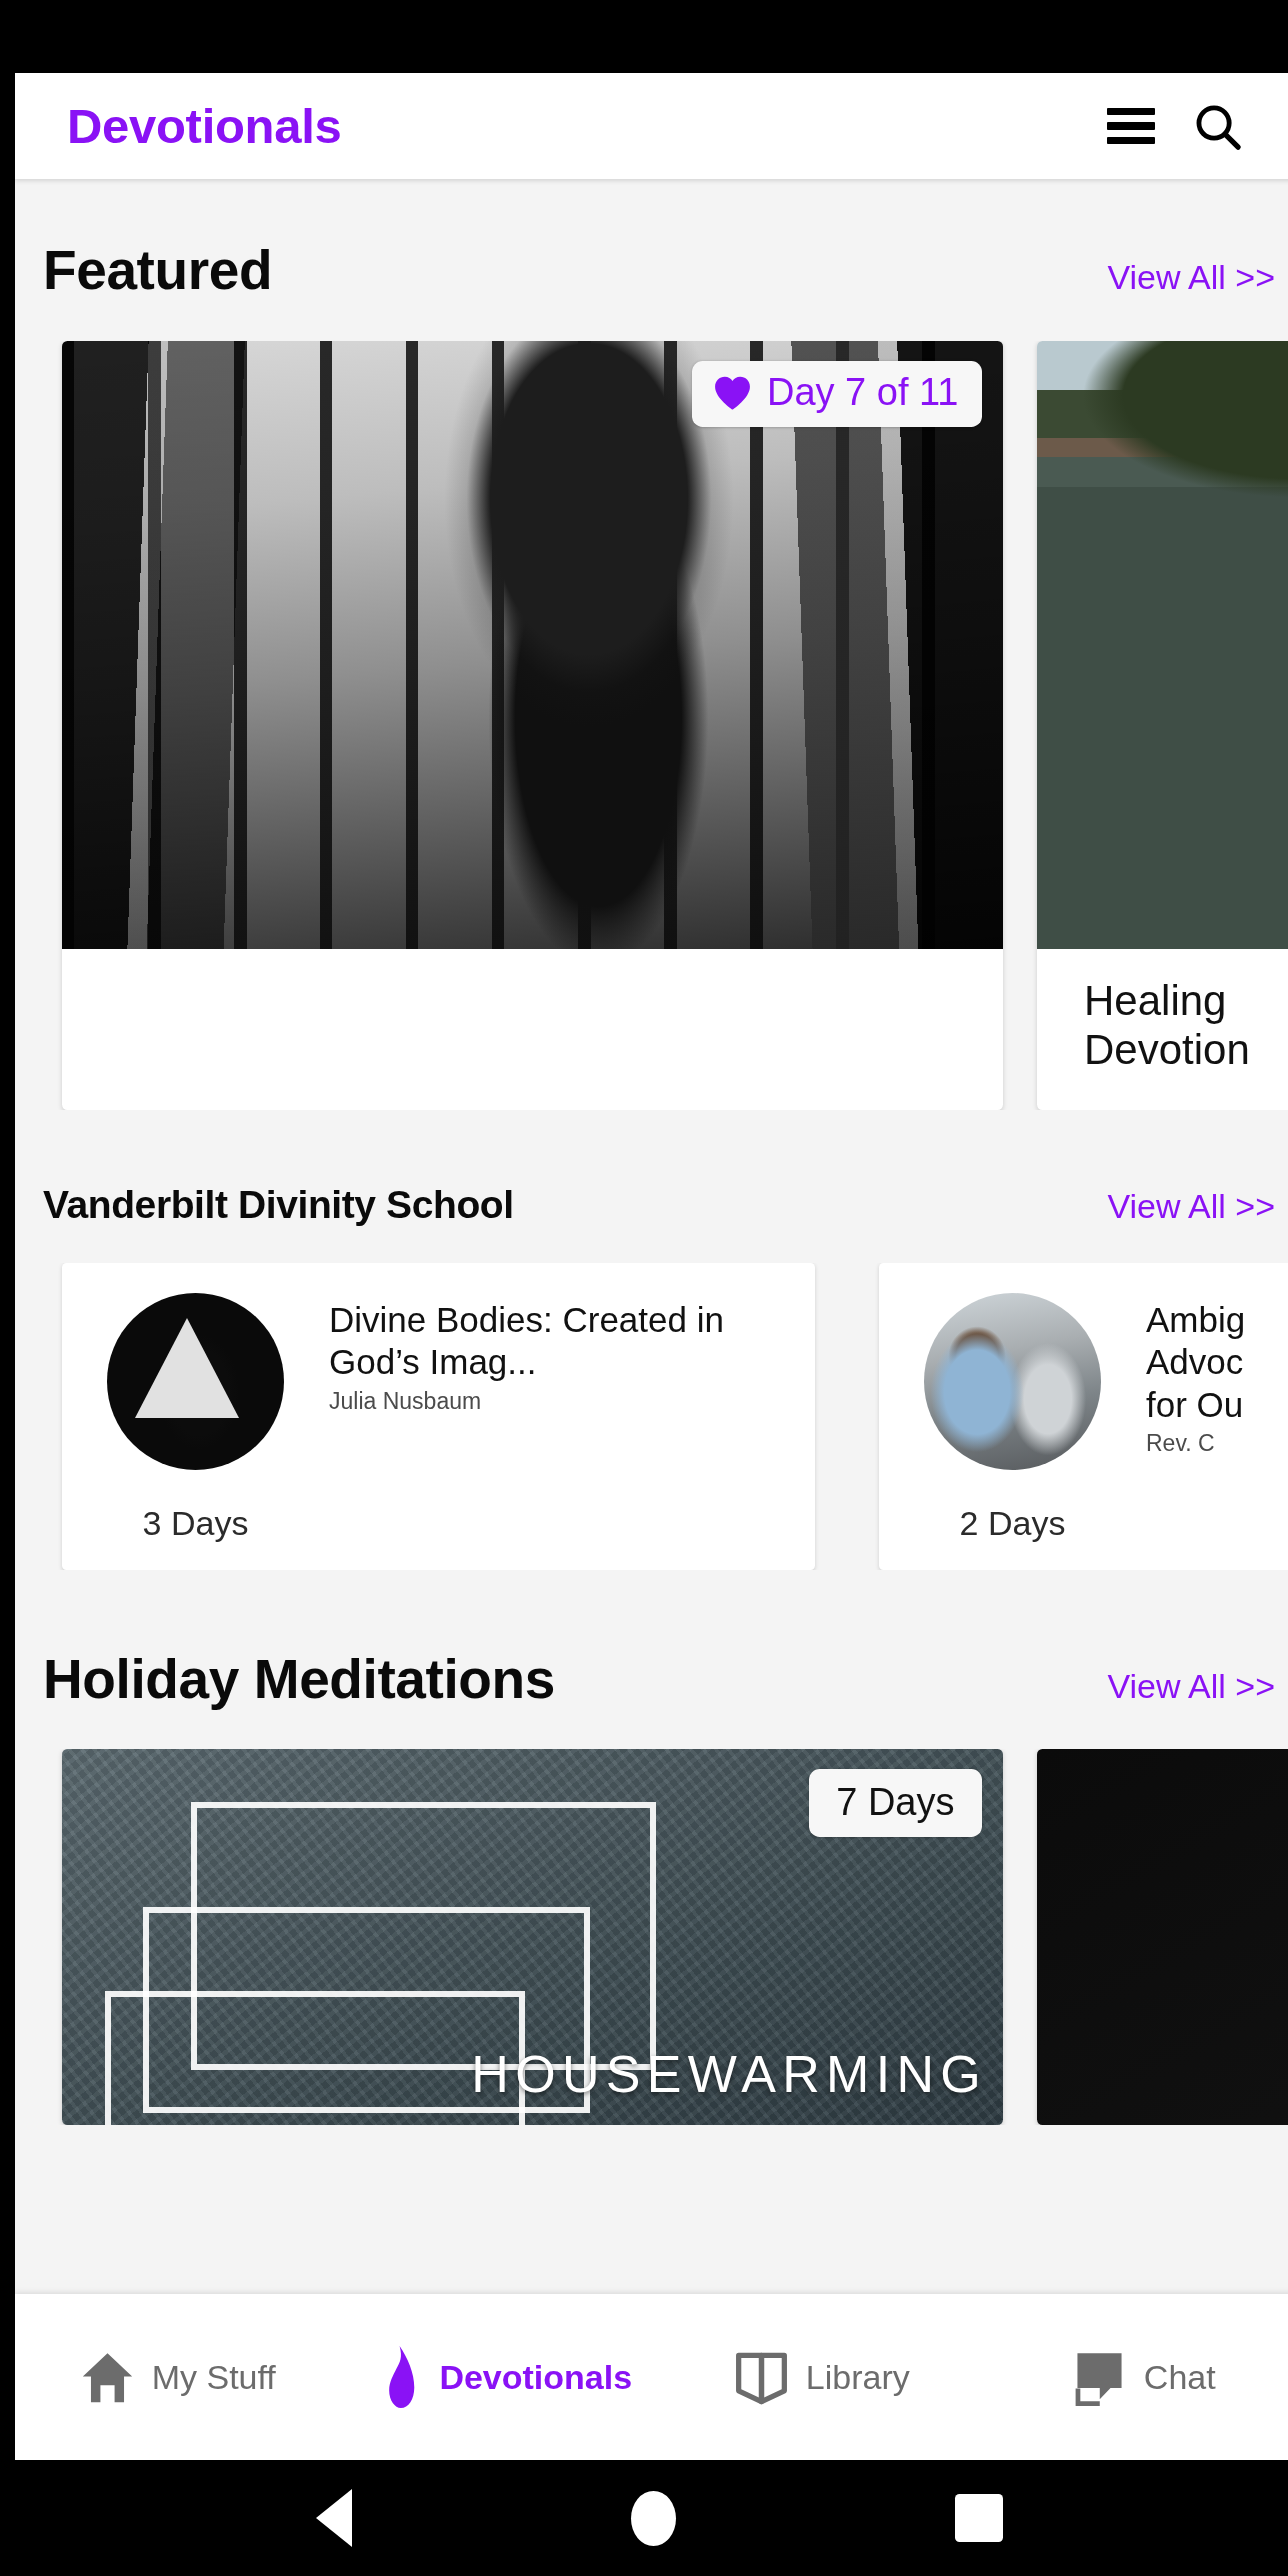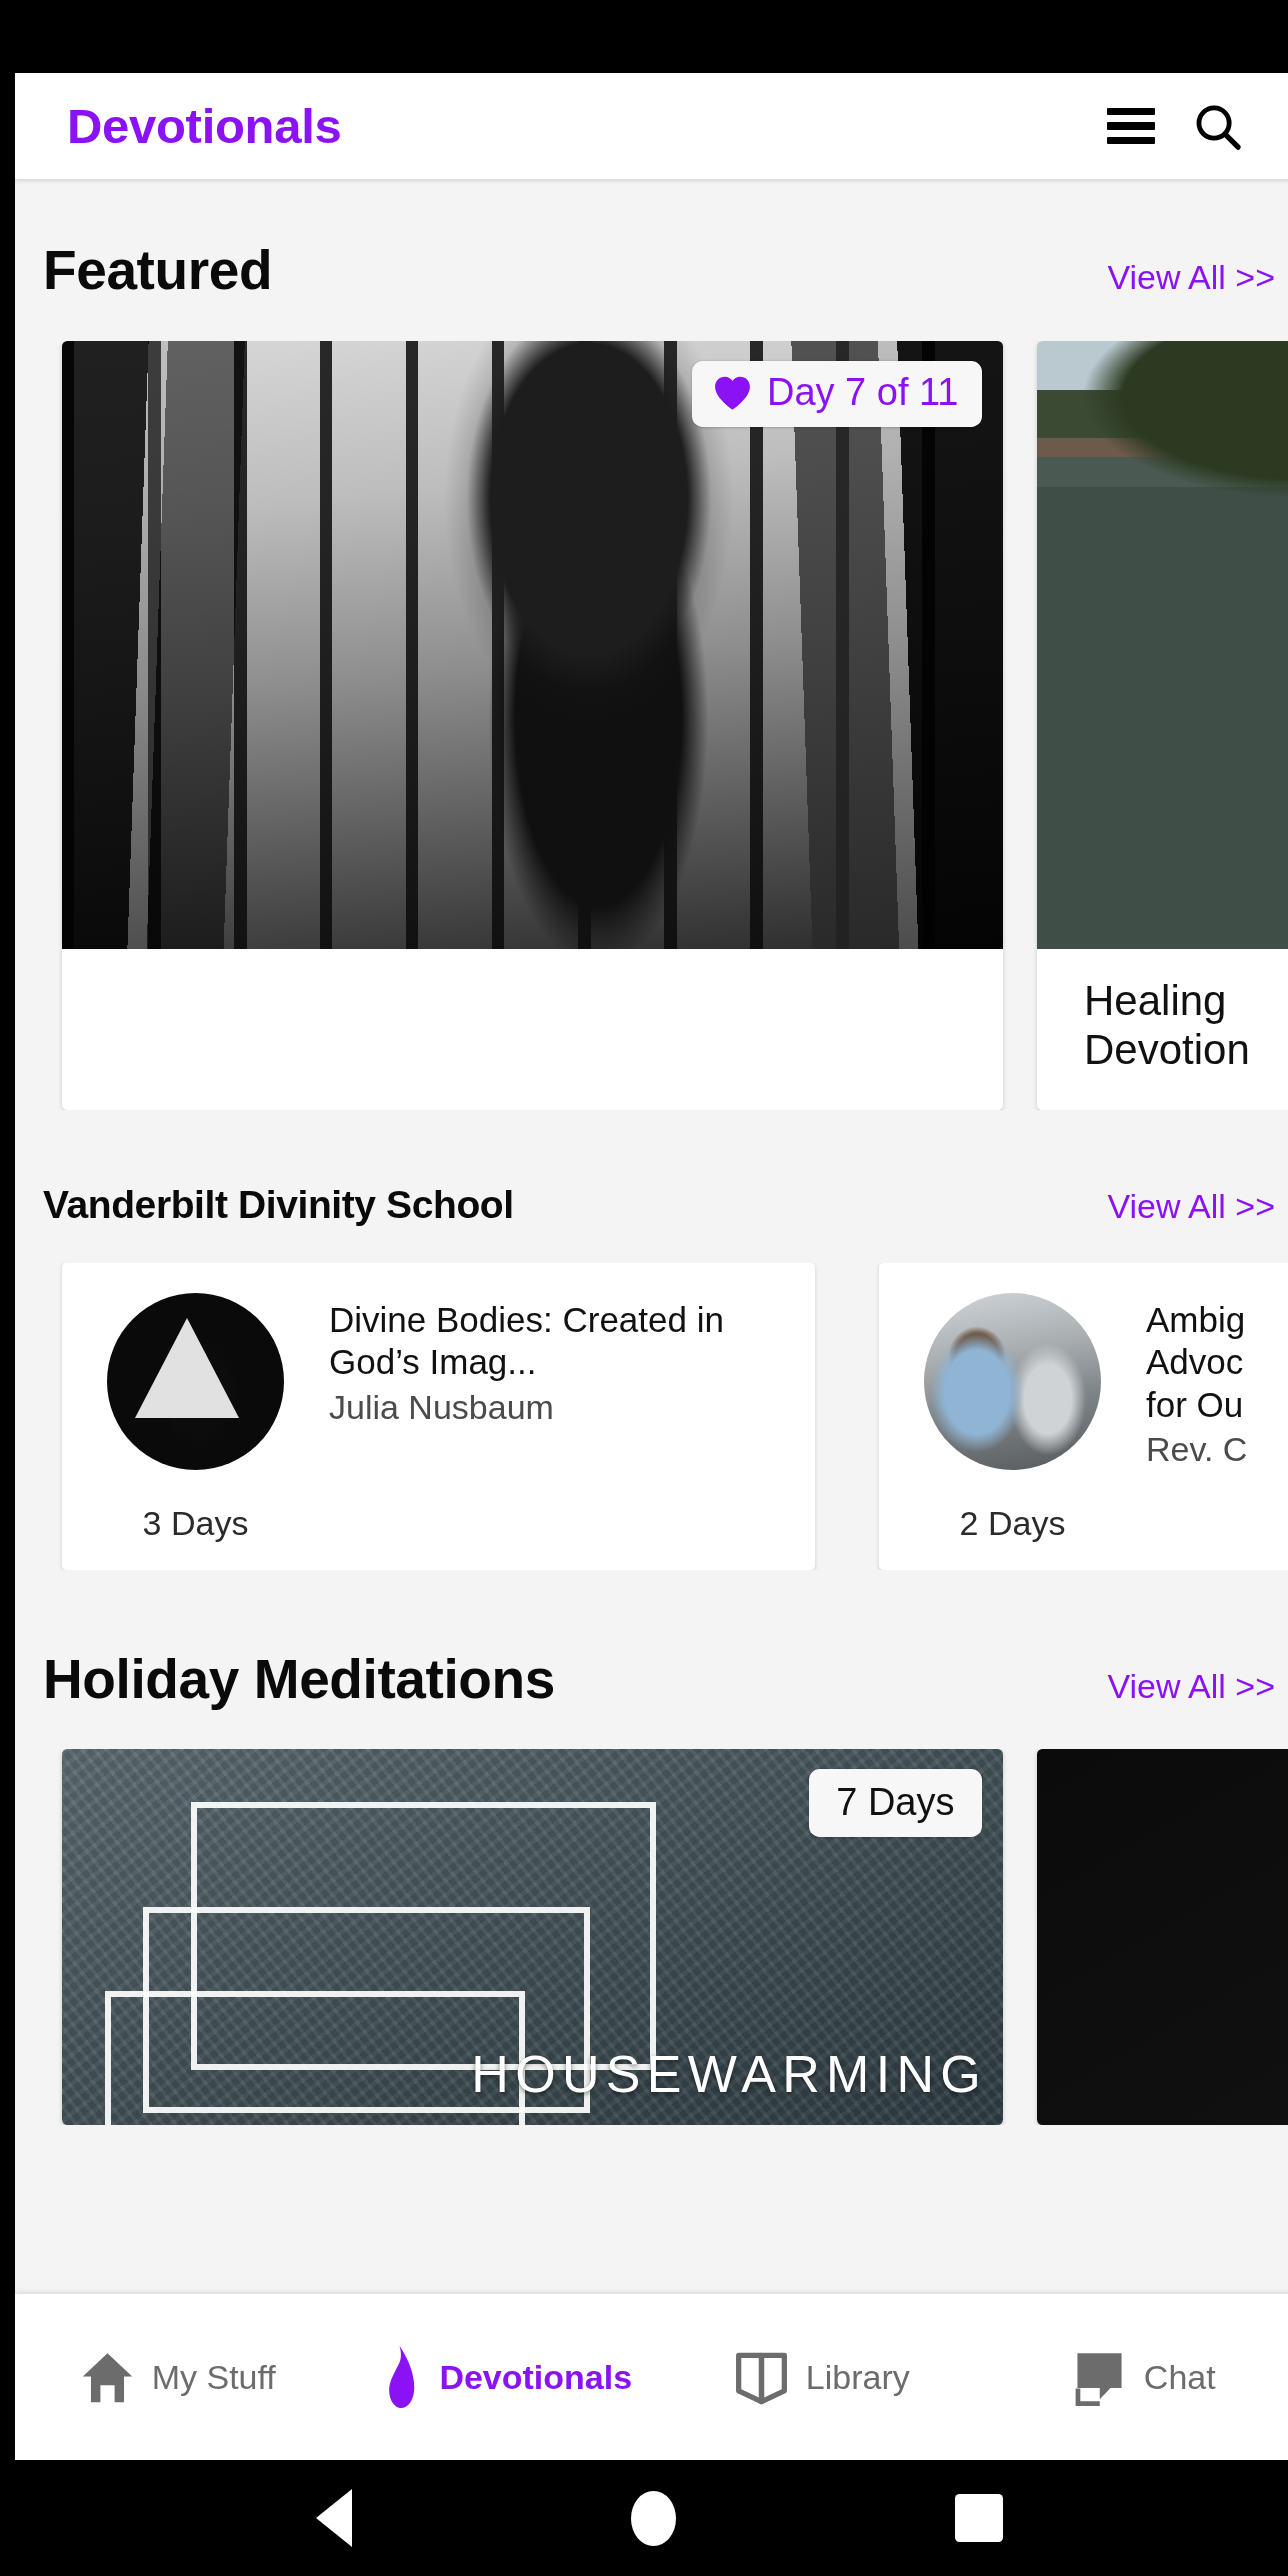--- a/index.html
+++ b/index.html
@@ -165,21 +165,21 @@
   .avatar {
     width: 177px;
     height: 177px;
     border-radius: 50%;
     overflow: hidden;
     position: relative;
   }
   .duration { font-size: 34px; color: #2b2b2b; margin-top: 34px; }
   .list-body { flex: 1 1 auto; padding-right: 23px; padding-top: 5.4px; }
   .list-title { font-size: 35px; line-height: 1.22; color: #111; }
-  .list-author { font-size: 34px; color: #4b4b4b; margin-top: 3.6px; white-space: nowrap; }
+  .list-author { font-size: 23px; color: #4b4b4b; margin-top: 3.6px; white-space: nowrap; }
 
   
   .wide-card {
     flex: 0 0 auto;
     width: 941px;
     background: #fff;
     border-radius: 5.4px;
     box-shadow: 0 1.8px 5.4px rgba(0,0,0,0.16);
     overflow: hidden;
   }

